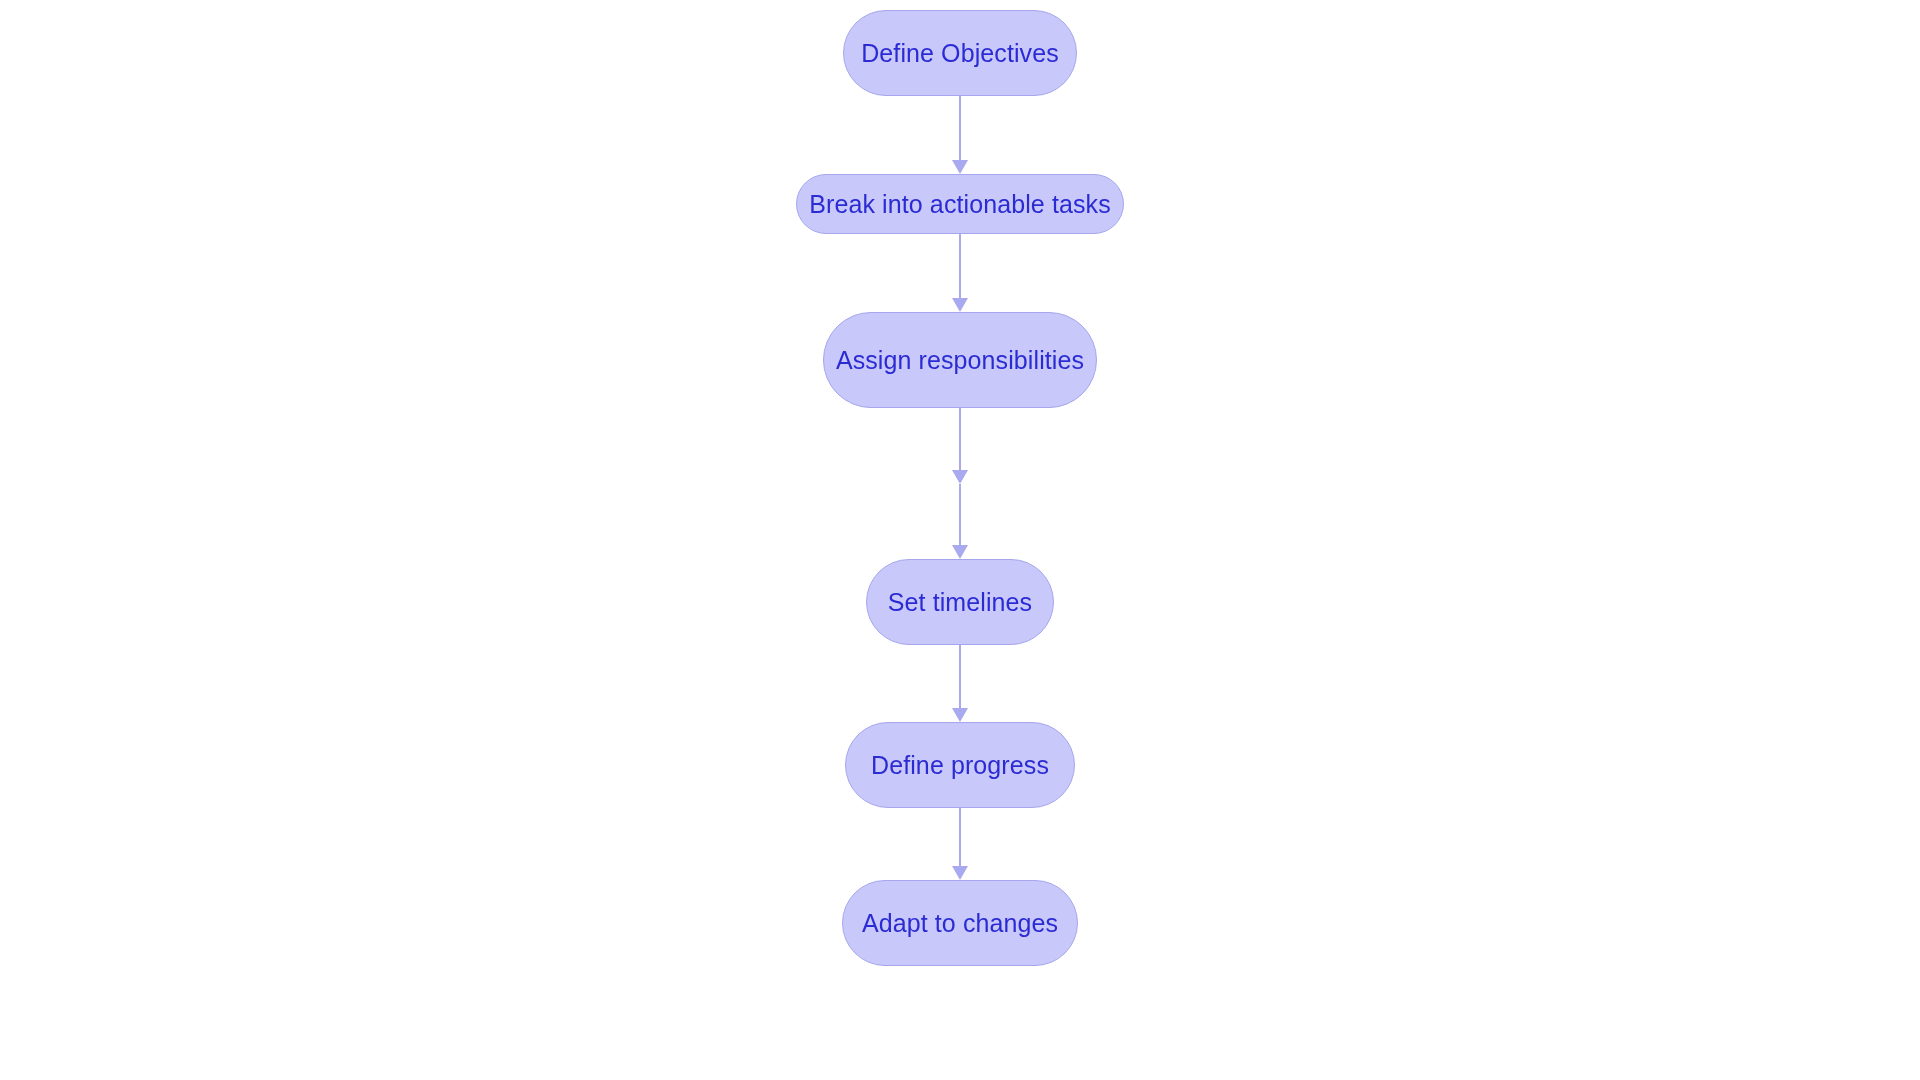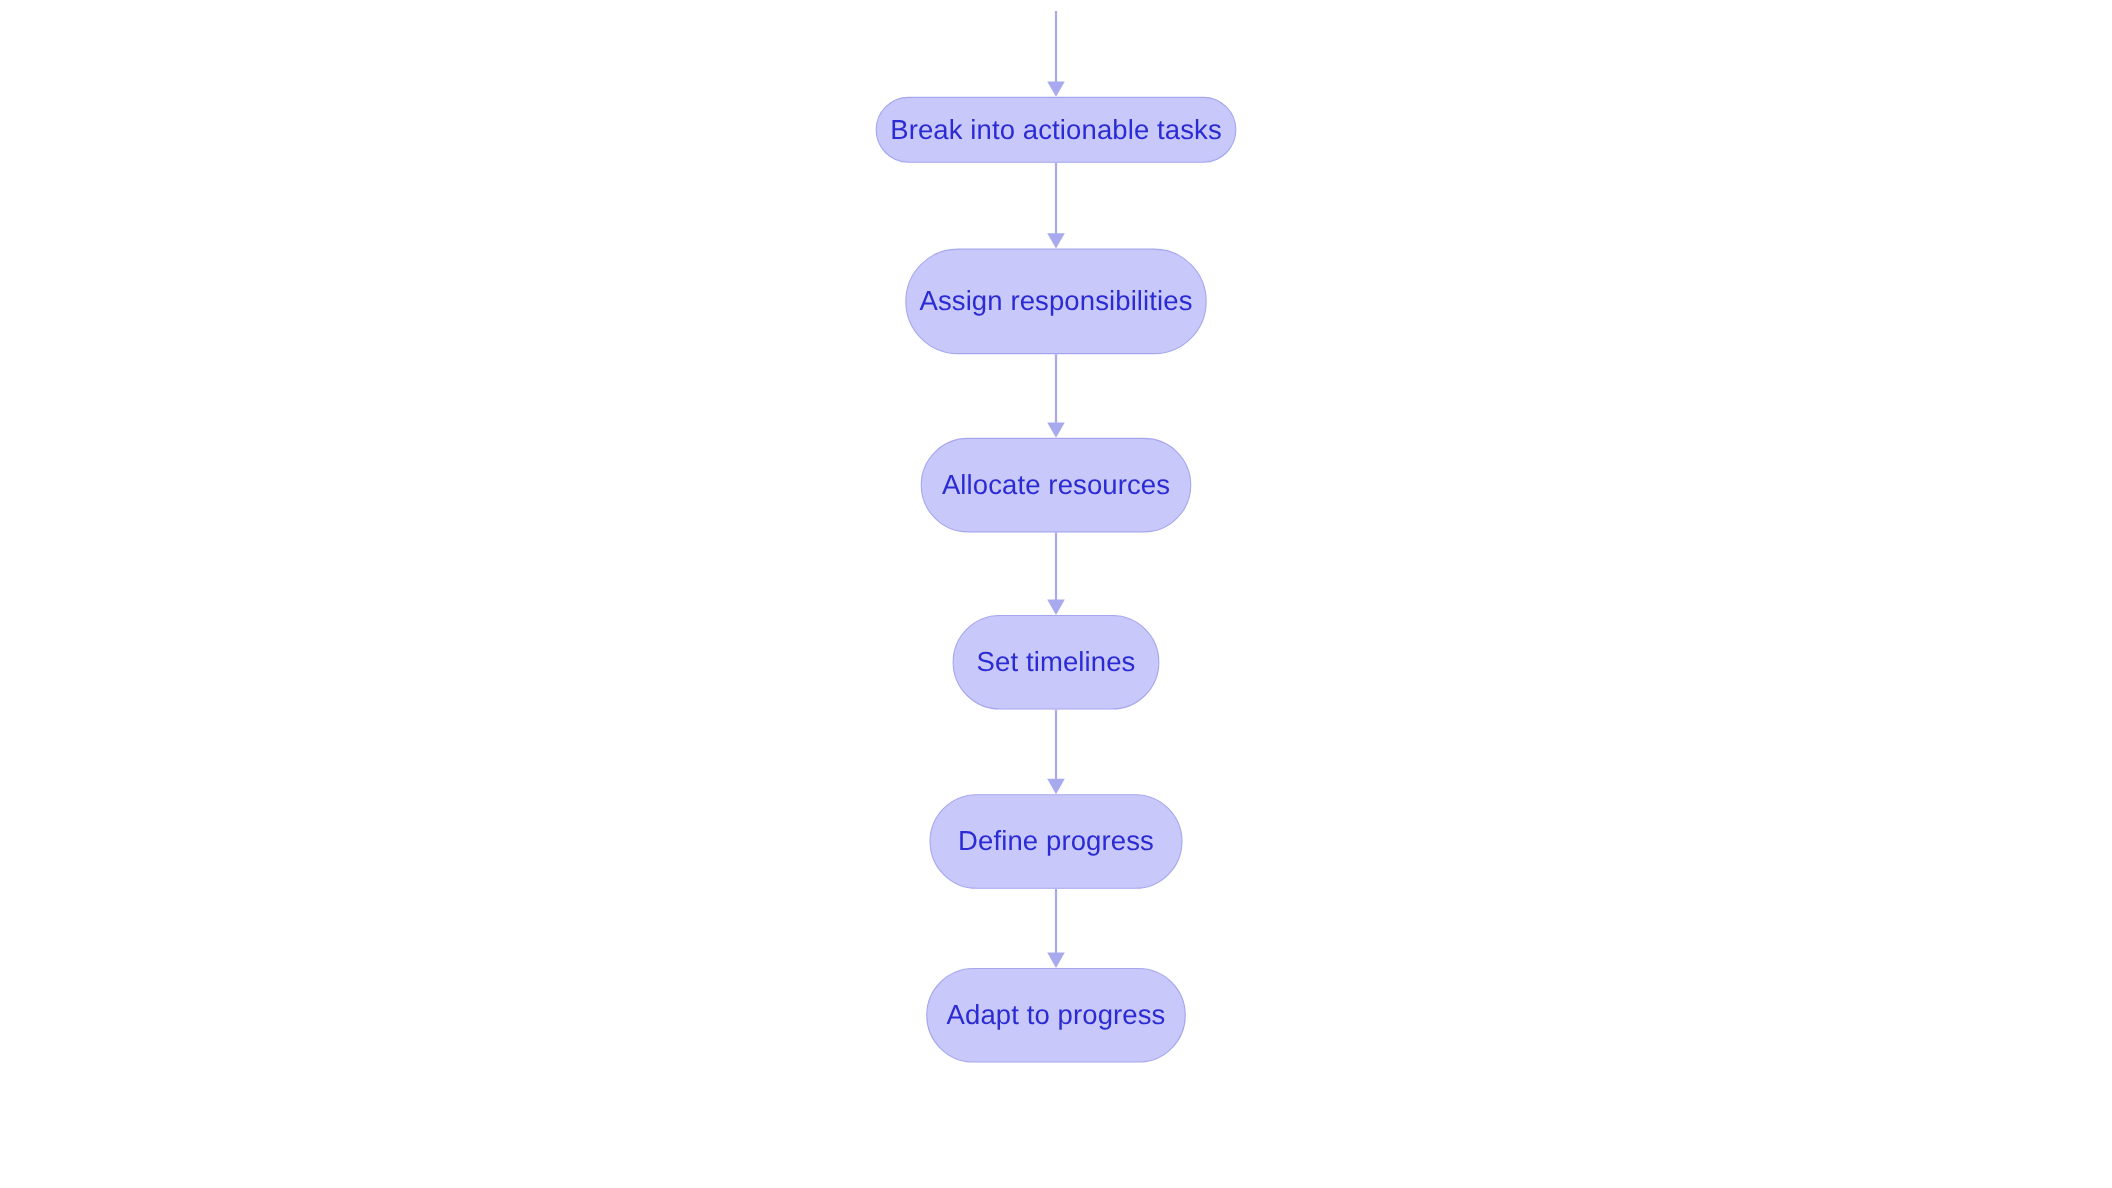--- a/index.html
+++ b/index.html
@@ -78,56 +78,56 @@
     border-right: 8.5px solid transparent;
     border-top: 14px solid #a9a9ef;
     margin-top: -1px;
   }
 </style>
 </head>
 <body>
 
 <div id="flow-canvas">
   <div class="flow-column" id="column" style="padding-top: 10px;">
+      <div class="flow-node" style="width: 234px; height: 86px;">
+        <span class="flow-node-label">Define Objectives</span>
+      </div>
       <div class="flow-connector" style="height: 78px;">
         <div class="stem"></div>
         <div class="head"></div>
       </div>
       <div class="flow-node" style="width: 328px; height: 60px; justify-content: center;">
         <span class="flow-node-label">Break into actionable tasks</span>
       </div>
       <div class="flow-connector" style="height: 78px;">
         <div class="stem"></div>
         <div class="head"></div>
       </div>
       <div class="flow-node" style="width: 274px; height: 96px;">
         <span class="flow-node-label">Assign responsibilities</span>
       </div>
       <div class="flow-connector" style="height: 76px;">
         <div class="stem"></div>
         <div class="head"></div>
-      </div>
-      <div class="flow-node" style="width: 246px; height: 86px;">
-        <span class="flow-node-label">Allocate resources</span>
       </div>
       <div class="flow-connector" style="height: 75px;">
         <div class="stem"></div>
         <div class="head"></div>
       </div>
       <div class="flow-node" style="width: 188px; height: 86px;">
         <span class="flow-node-label">Set timelines</span>
       </div>
       <div class="flow-connector" style="height: 77px;">
         <div class="stem"></div>
         <div class="head"></div>
       </div>
       <div class="flow-node" style="width: 230px; height: 86px;">
         <span class="flow-node-label">Define progress</span>
       </div>
       <div class="flow-connector" style="height: 72px;">
         <div class="stem"></div>
         <div class="head"></div>
       </div>
       <div class="flow-node" style="width: 236px; height: 86px;">
-        <span class="flow-node-label">Adapt to progress</span>
+        <span class="flow-node-label">Adapt to changes</span>
       </div>
     </div>
 </div>
 
 </body></html>

